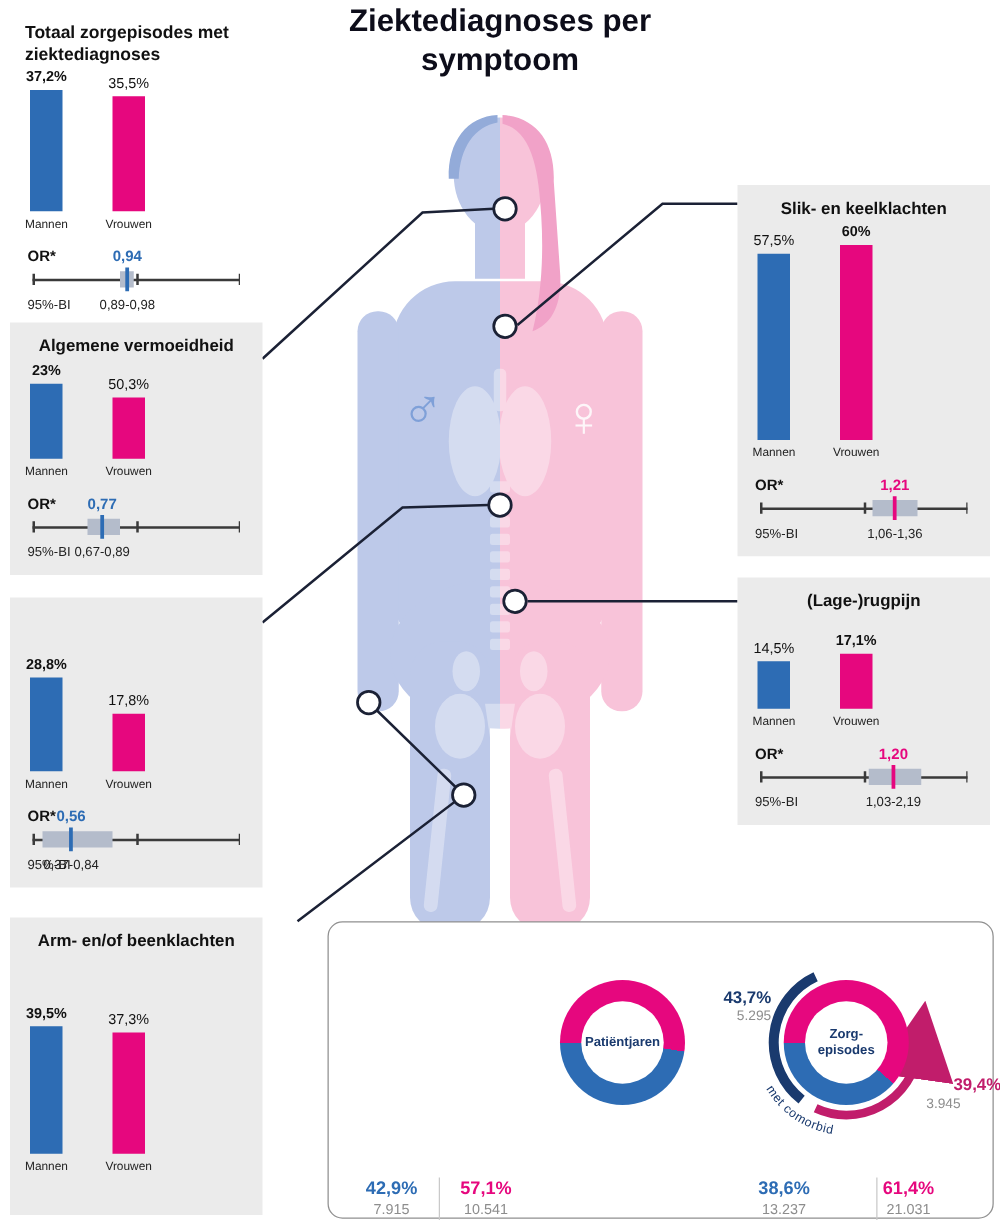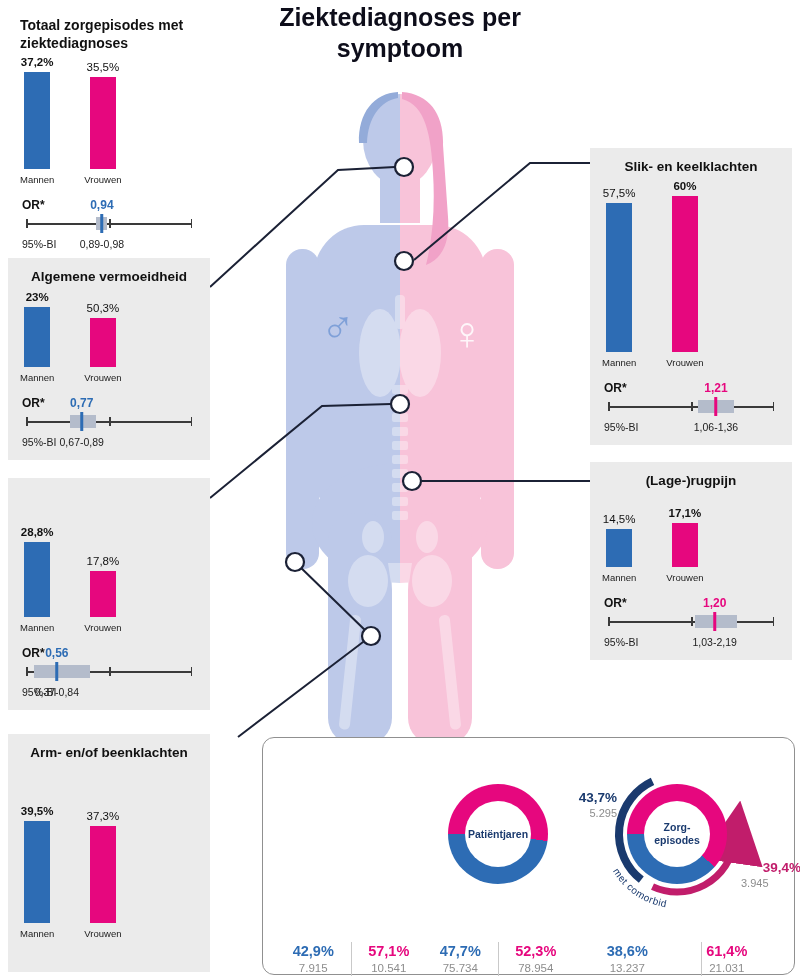--- a/index.html
+++ b/index.html
@@ -374,30 +374,20 @@
       </span>
     <span class="stat f">
         <span class="pct">57,1%</span>
         <span class="cnt">10.541</span>
       </span>
   </div>
 
   <div class="donut d2" style="background: conic-gradient(from -90deg, var(--female) 0 52.3%, var(--male) 52.3% 100%);">
     <span class="donut-label">Patiëntjaren</span>
   </div>
-  <div class="donut-stats s2">
-    <span class="stat m">
-        <span class="pct">47,7%</span>
-        <span class="cnt">75.734</span>
-      </span>
-    <span class="stat f">
-        <span class="pct">52,3%</span>
-        <span class="cnt">78.954</span>
-      </span>
-  </div>
 
   <div class="donut d3" style="background: conic-gradient(from -90deg, var(--female) 0 61.4%, var(--male) 61.4% 100%);">
     <span class="donut-label">Zorg-episodes</span>
   </div>
   <div class="donut-stats s3">
     <span class="stat m">
         <span class="pct">38,6%</span>
         <span class="cnt">13.237</span>
       </span>
     <span class="stat f">

